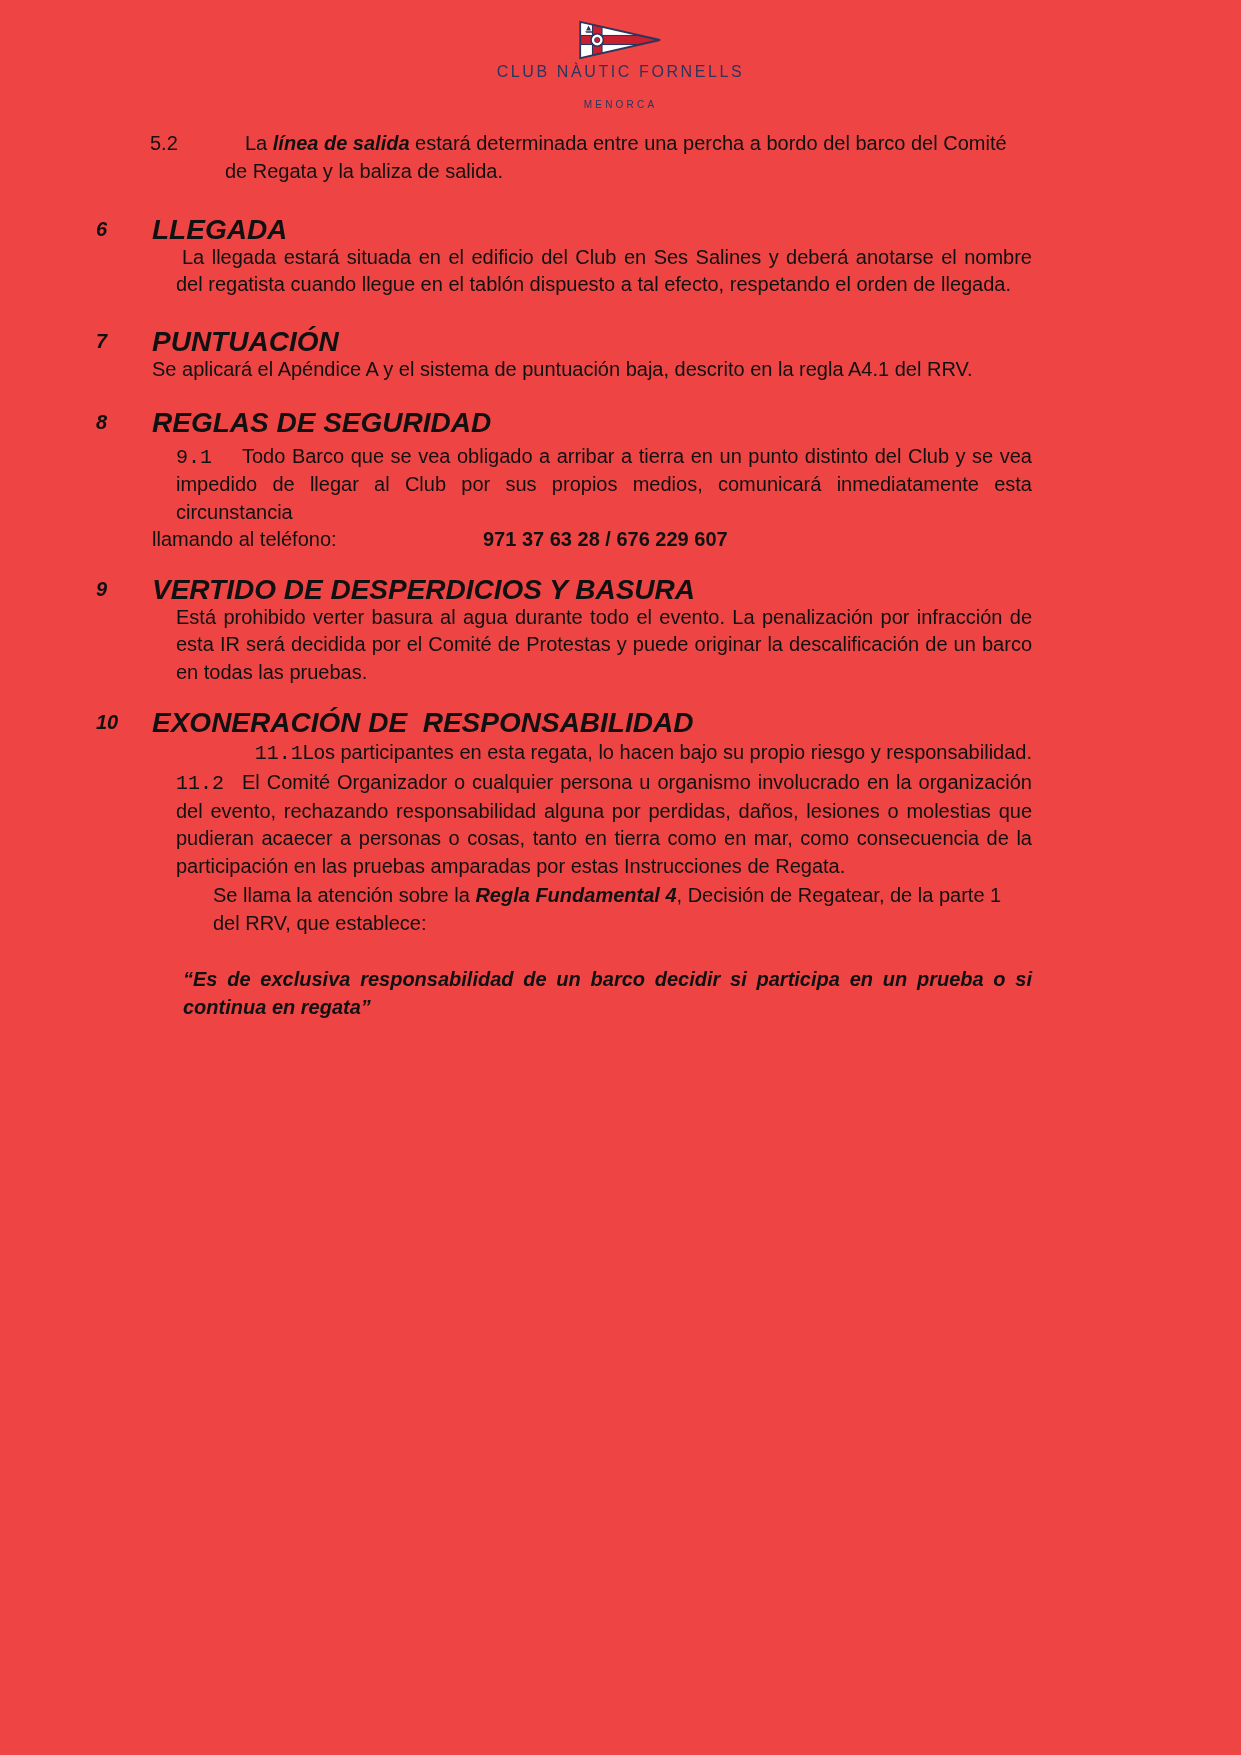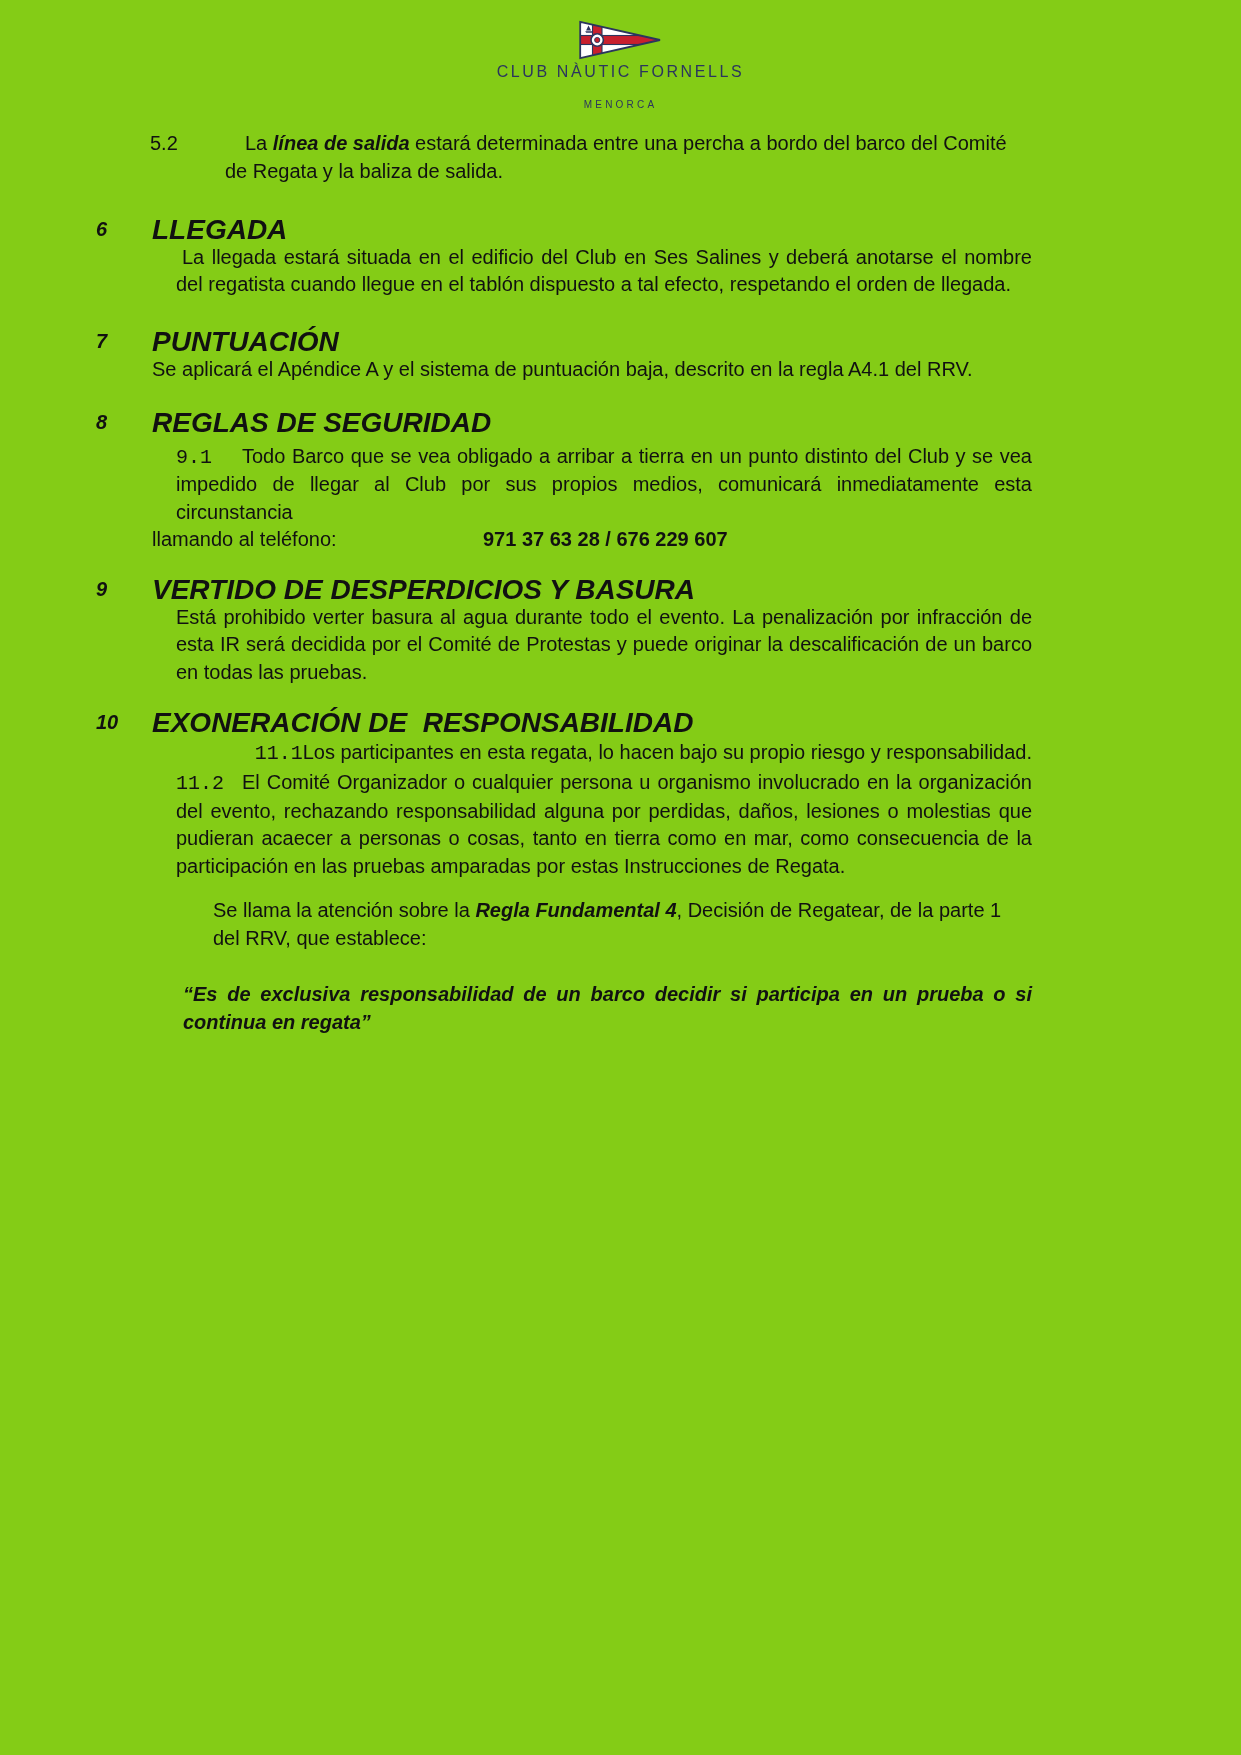--- a/index.html
+++ b/index.html
@@ -7,21 +7,21 @@
   body {
     position: relative;
     width: 1241px;
     height: 1755px;
     font-family: "Liberation Sans", sans-serif;
     font-size: 20px;
     line-height: 27.5px;
     color: #111111;
     overflow: hidden;
   }
-  .page { position: absolute; inset: 0; background: #84cc16; }
+  .page { position: absolute; inset: 0; background: #ef4444; }
 
   
   .logo { position: absolute; top: 20px; left: 0; width: 100%; text-align: center; color: #2b355e; }
   .burgee { display: block; margin: 0 auto; }
   .club-name { font-size: 16px; letter-spacing: 2.6px; line-height: 18px; margin-top: 3px; font-weight: 400; }
   .club-loc  { font-size: 10px; letter-spacing: 3.2px; line-height: 12px; margin-top: 18px; font-weight: 400; }
 
   
   .sec { position: absolute; left: 0; width: 100%; }
   .secnum {
@@ -39,21 +39,21 @@
   
   .item52 { margin-left: 225px; margin-right: 209px; text-indent: -75px; }
   .num52 { display: inline-block; width: 95px; text-indent: 0; }
   .bi { font-weight: 700; font-style: italic; }
 
   
   .phone-line { position: relative; }
   .phone { position: absolute; left: 331px; top: 0; font-weight: 700; white-space: nowrap; }
 
   
-  .note { margin-left: 61px; margin-top: 17px; }
+  .note { margin-left: 61px; margin-top: 2px; }
   .quote {
     margin-left: 31px; margin-top: 29px;
     font-weight: 700; font-style: italic;
     text-align: justify;
   }
   .mt2 { margin-top: 2px; text-align: right; }
   .mt6 { margin-top: 6px; }
 </style>
 </head>
 <body>

